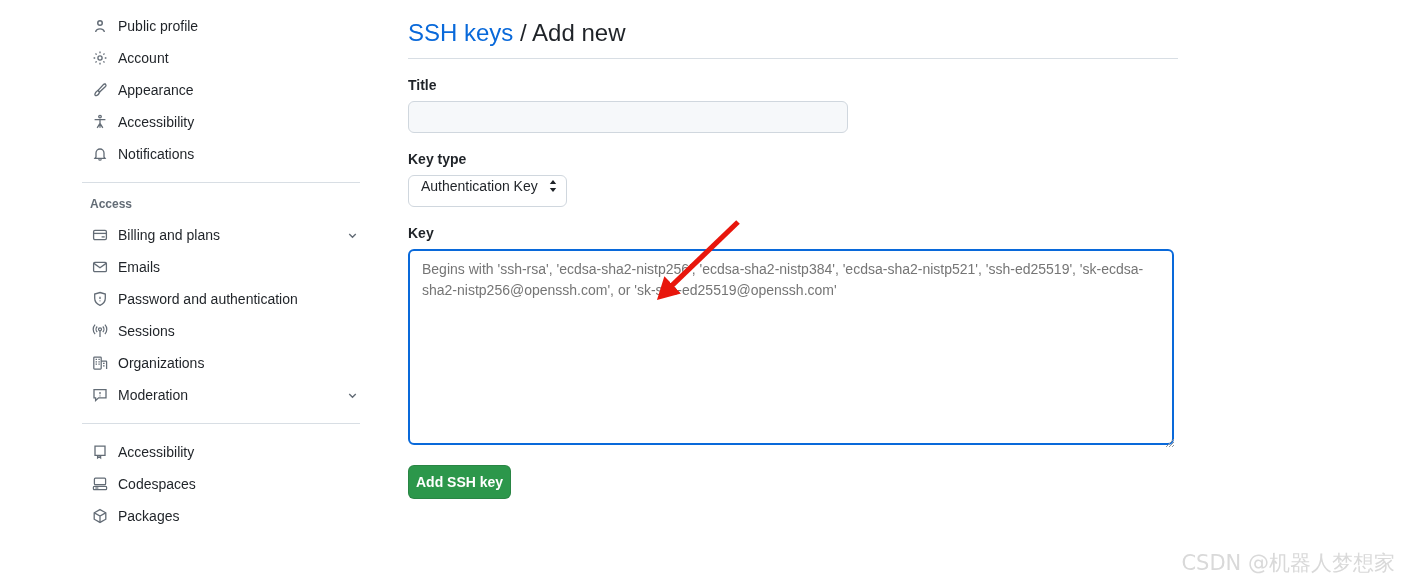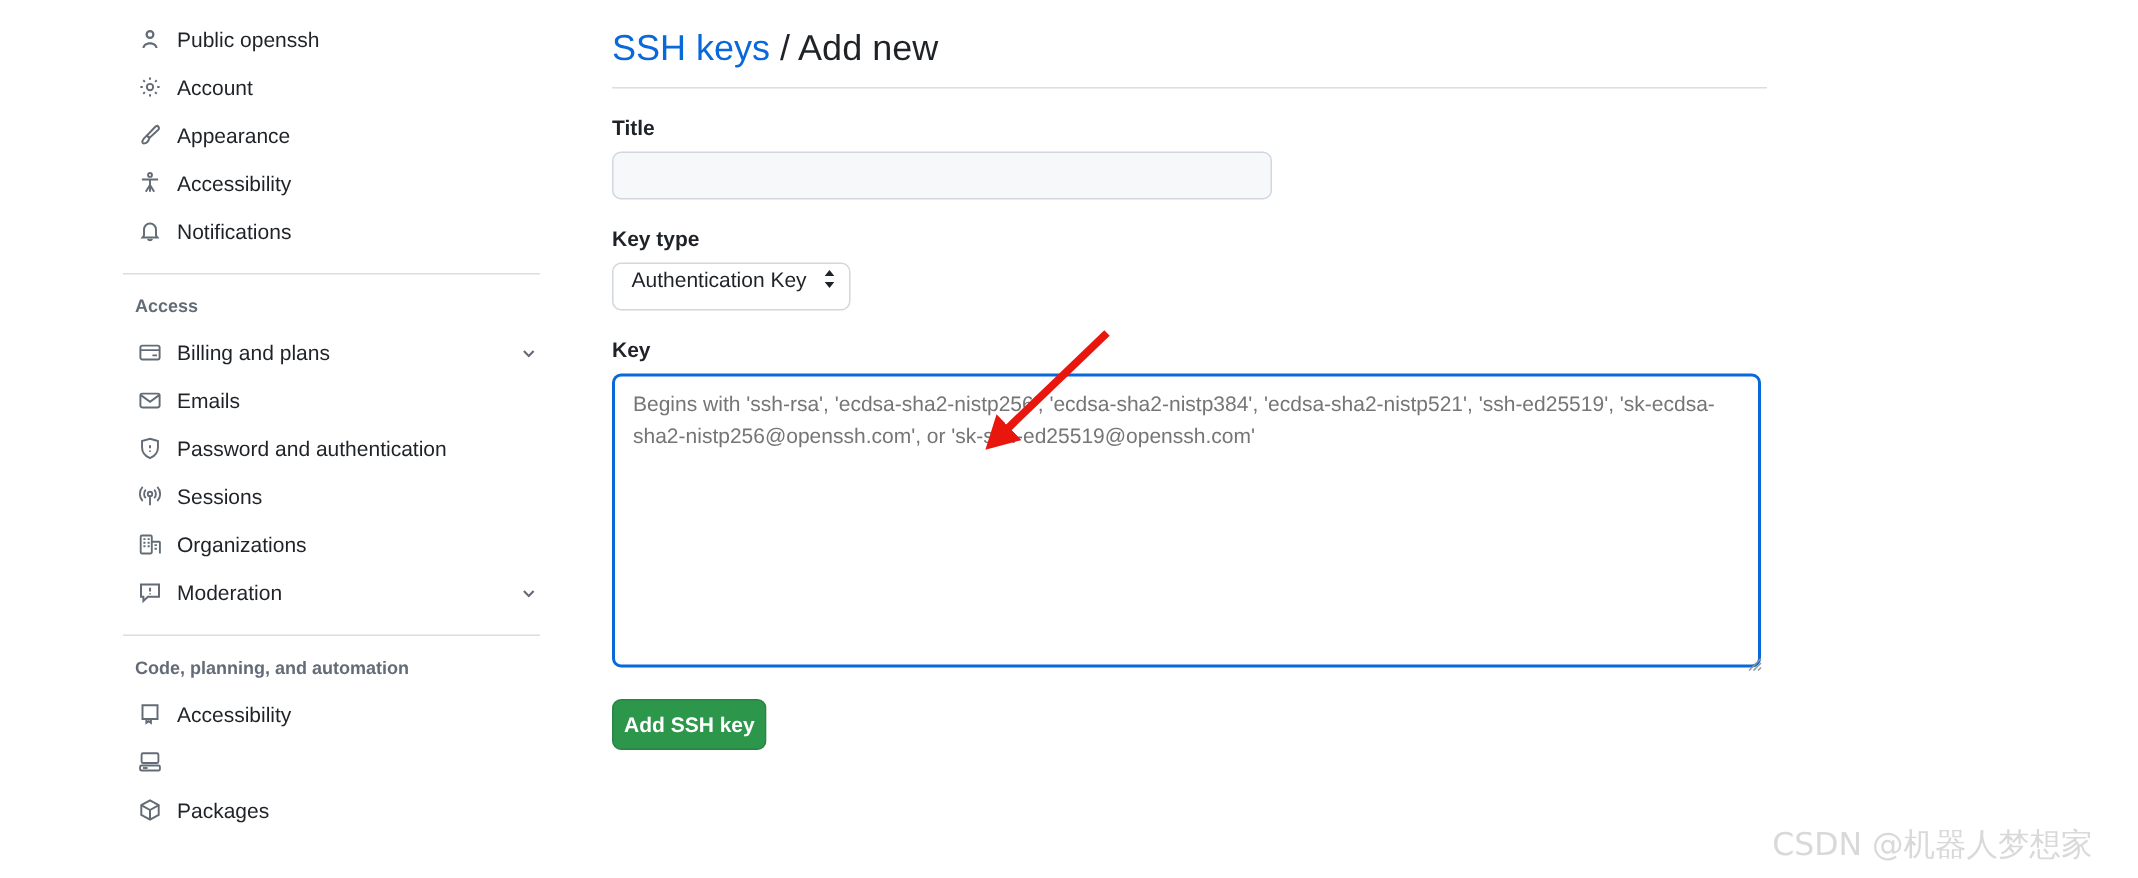--- a/index.html
+++ b/index.html
@@ -191,21 +191,21 @@
 
   <nav id="sidebar">
       <div class="nav-group">
         <div class="nav-item">
           <span class="ico">
             <svg width="16" height="16" viewBox="0 0 16 16" fill="currentColor">
               <path d="M8 8a3 3 0 1 0 0-6 3 3 0 0 0 0 6Zm0-1.5A1.5 1.5 0 1 1 8 3.5a1.5 1.5 0 0 1 0 3Z"></path>
               <path d="M3 14c0-2.2 2.2-3.8 5-3.8s5 1.6 5 3.8h-1.4c0-1.4-1.6-2.4-3.6-2.4s-3.6 1-3.6 2.4H3Z"></path>
             </svg>
           </span>
-          <span class="label">Public openssh</span>
+          <span class="label">Public profile</span>
         </div>
         <div class="nav-item">
           <span class="ico">
             <svg width="16" height="16" viewBox="0 0 16 16" fill="none" stroke="currentColor" stroke-width="1.3">
               <circle cx="8" cy="8" r="2.1"></circle>
               <path d="M8 1.6v1.6M8 12.8v1.6M14.4 8h-1.6M3.2 8H1.6M12.5 3.5l-1.1 1.1M4.6 11.4l-1.1 1.1M12.5 12.5l-1.1-1.1M4.6 4.6 3.5 3.5"></path>
             </svg>
           </span>
           <span class="label">Account</span>
         </div>
@@ -306,38 +306,38 @@
           <span class="label">Moderation</span>
           <span class="chev">
             <svg width="13" height="13" viewBox="0 0 16 16" fill="none" stroke="currentColor" stroke-width="1.7">
               <path d="m4 6.2 4 4 4-4"></path>
             </svg>
           </span>
         </div>
       </div>
       <div class="nav-divider"></div>
       <div class="nav-group">
-        <div class="nav-heading">Code, planning, and automation</div>
         <div class="nav-item">
           <span class="ico">
             <svg width="16" height="16" viewBox="0 0 16 16" fill="none" stroke="currentColor" stroke-width="1.3">
               <path d="M3 2.2h10v9.1H3V2.2Z"></path>
               <path d="M5.6 11.3v2.6l1.5-1.1 1.5 1.1v-2.6"></path>
             </svg>
           </span>
           <span class="label">Accessibility</span>
         </div>
         <div class="nav-item">
           <span class="ico">
             <svg width="16" height="16" viewBox="0 0 16 16" fill="none" stroke="currentColor" stroke-width="1.25">
               <rect x="2.4" y="2.2" width="11.2" height="6.5" rx="1"></rect>
               <rect x="1.4" y="10.3" width="13.2" height="3.4" rx=".9"></rect>
               <path d="M3.3 12h3.1"></path>
             </svg>
           </span>
+          <span class="label">Codespaces</span>
         </div>
         <div class="nav-item">
           <span class="ico">
             <svg width="16" height="16" viewBox="0 0 16 16" fill="none" stroke="currentColor" stroke-width="1.3">
               <path d="M8 1.6 13.8 4.8v6.4L8 14.4 2.2 11.2V4.8L8 1.6Z"></path>
               <path d="M2.4 4.9 8 8l5.6-3.1M8 8v6.3"></path>
             </svg>
           </span>
           <span class="label">Packages</span>
         </div>

